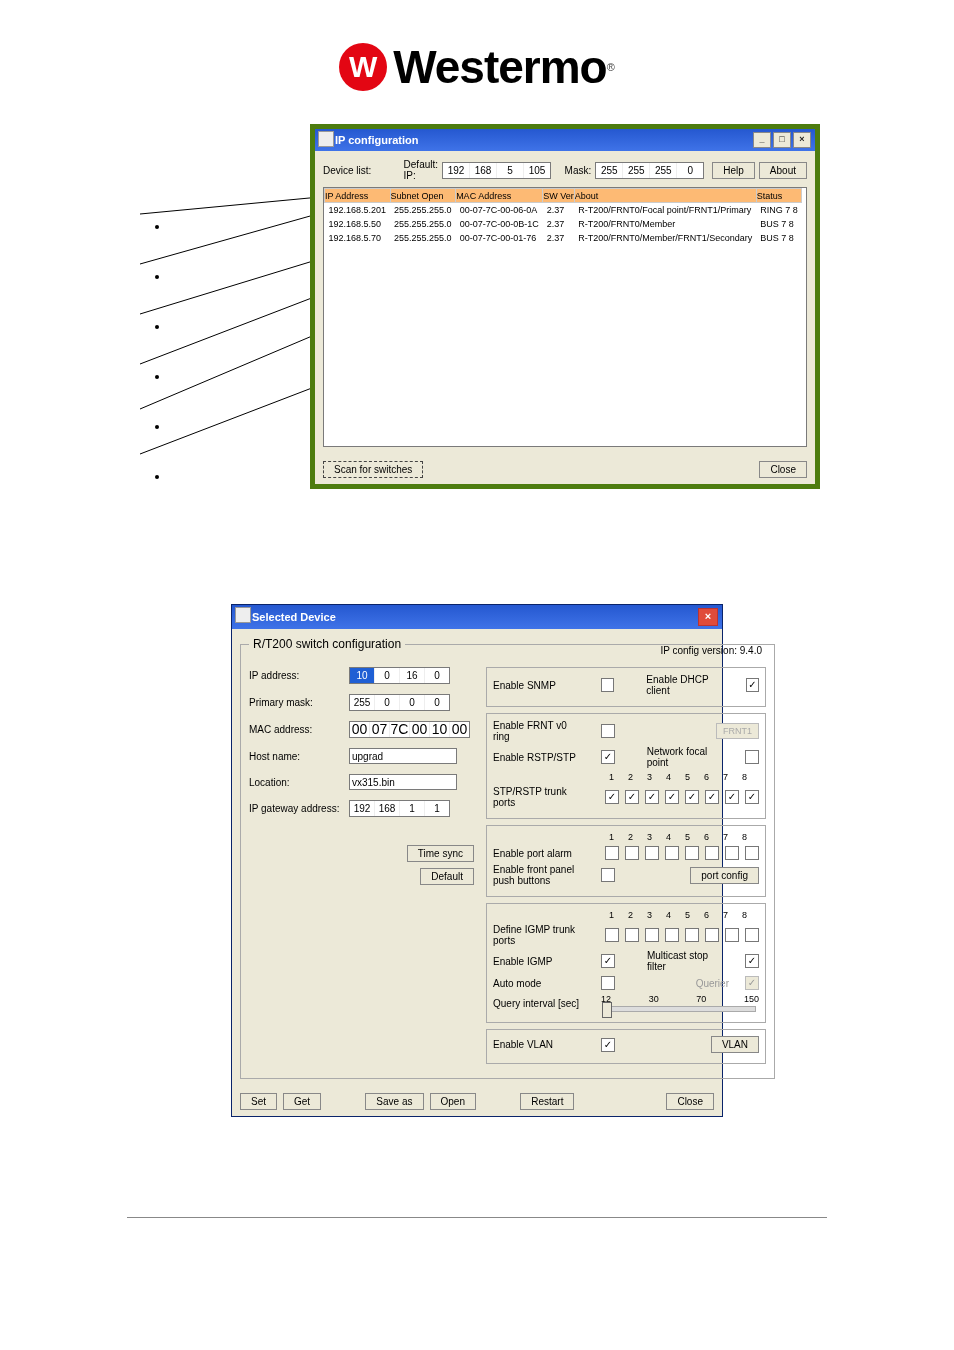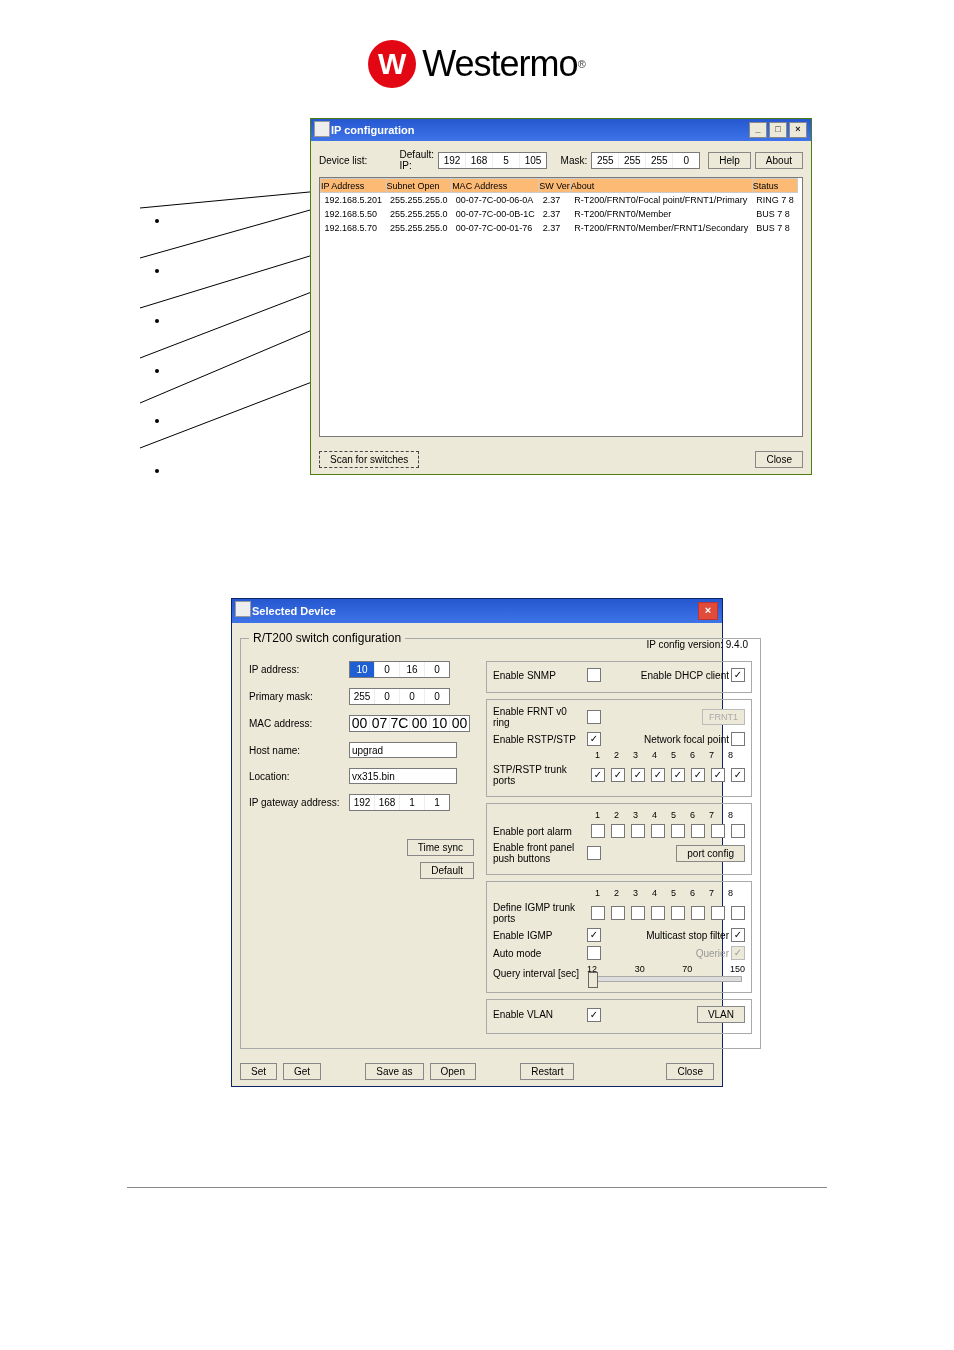--- a/index.html
+++ b/index.html
@@ -25,22 +25,22 @@
     background: #e30613;
     display: flex;
     align-items: center;
     justify-content: center;
     font-weight: 700;
     color: #fff;
     font-size: 30px;
     margin-right: 6px;
   }
   .logo-text {
-    font-size: 36px;
-    font-weight: 400;
+    font-size: 46px;
+    font-weight: 700;
     letter-spacing: -1px;
     color: #000;
     text-transform: lowercase;
   }
   .logo-text::first-letter { text-transform: uppercase; }
   .logo-sup {
     font-size: 11px;
     vertical-align: super;
     color: #444;
   }
@@ -62,21 +62,21 @@
   }
   .bullets li { height: 50px; }
 
   
   .win1 {
     position: absolute;
     left: 310px;
     top: 0;
     width: 500px;
     background: #ece9d8;
-    border: 1px solid #4d7c0f;
+    border: 5px solid #4d7c0f;
     font-size: 10px;
   }
   .titlebar {
     background: linear-gradient(#2558d0, #3f73e8);
     color: #fff;
     padding: 3px 4px 3px 20px;
     font-weight: 700;
     font-size: 11px;
     display: flex;
     justify-content: space-between;
@@ -302,21 +302,21 @@
   .rgroup {
     border: 1px solid #aaa;
     padding: 6px;
     margin-bottom: 6px;
   }
   .rrow {
     display: flex;
     align-items: center;
     font-size: 10px;
     margin-bottom: 4px;
-    gap: 2px;
+    gap: 16px;
   }
   .rrow .rlbl { flex: 0 0 92px; }
   .cb {
     width: 12px;
     height: 12px;
     border: 1px solid #777;
     background: #fff;
     display: inline-flex;
     align-items: center;
     justify-content: center;

